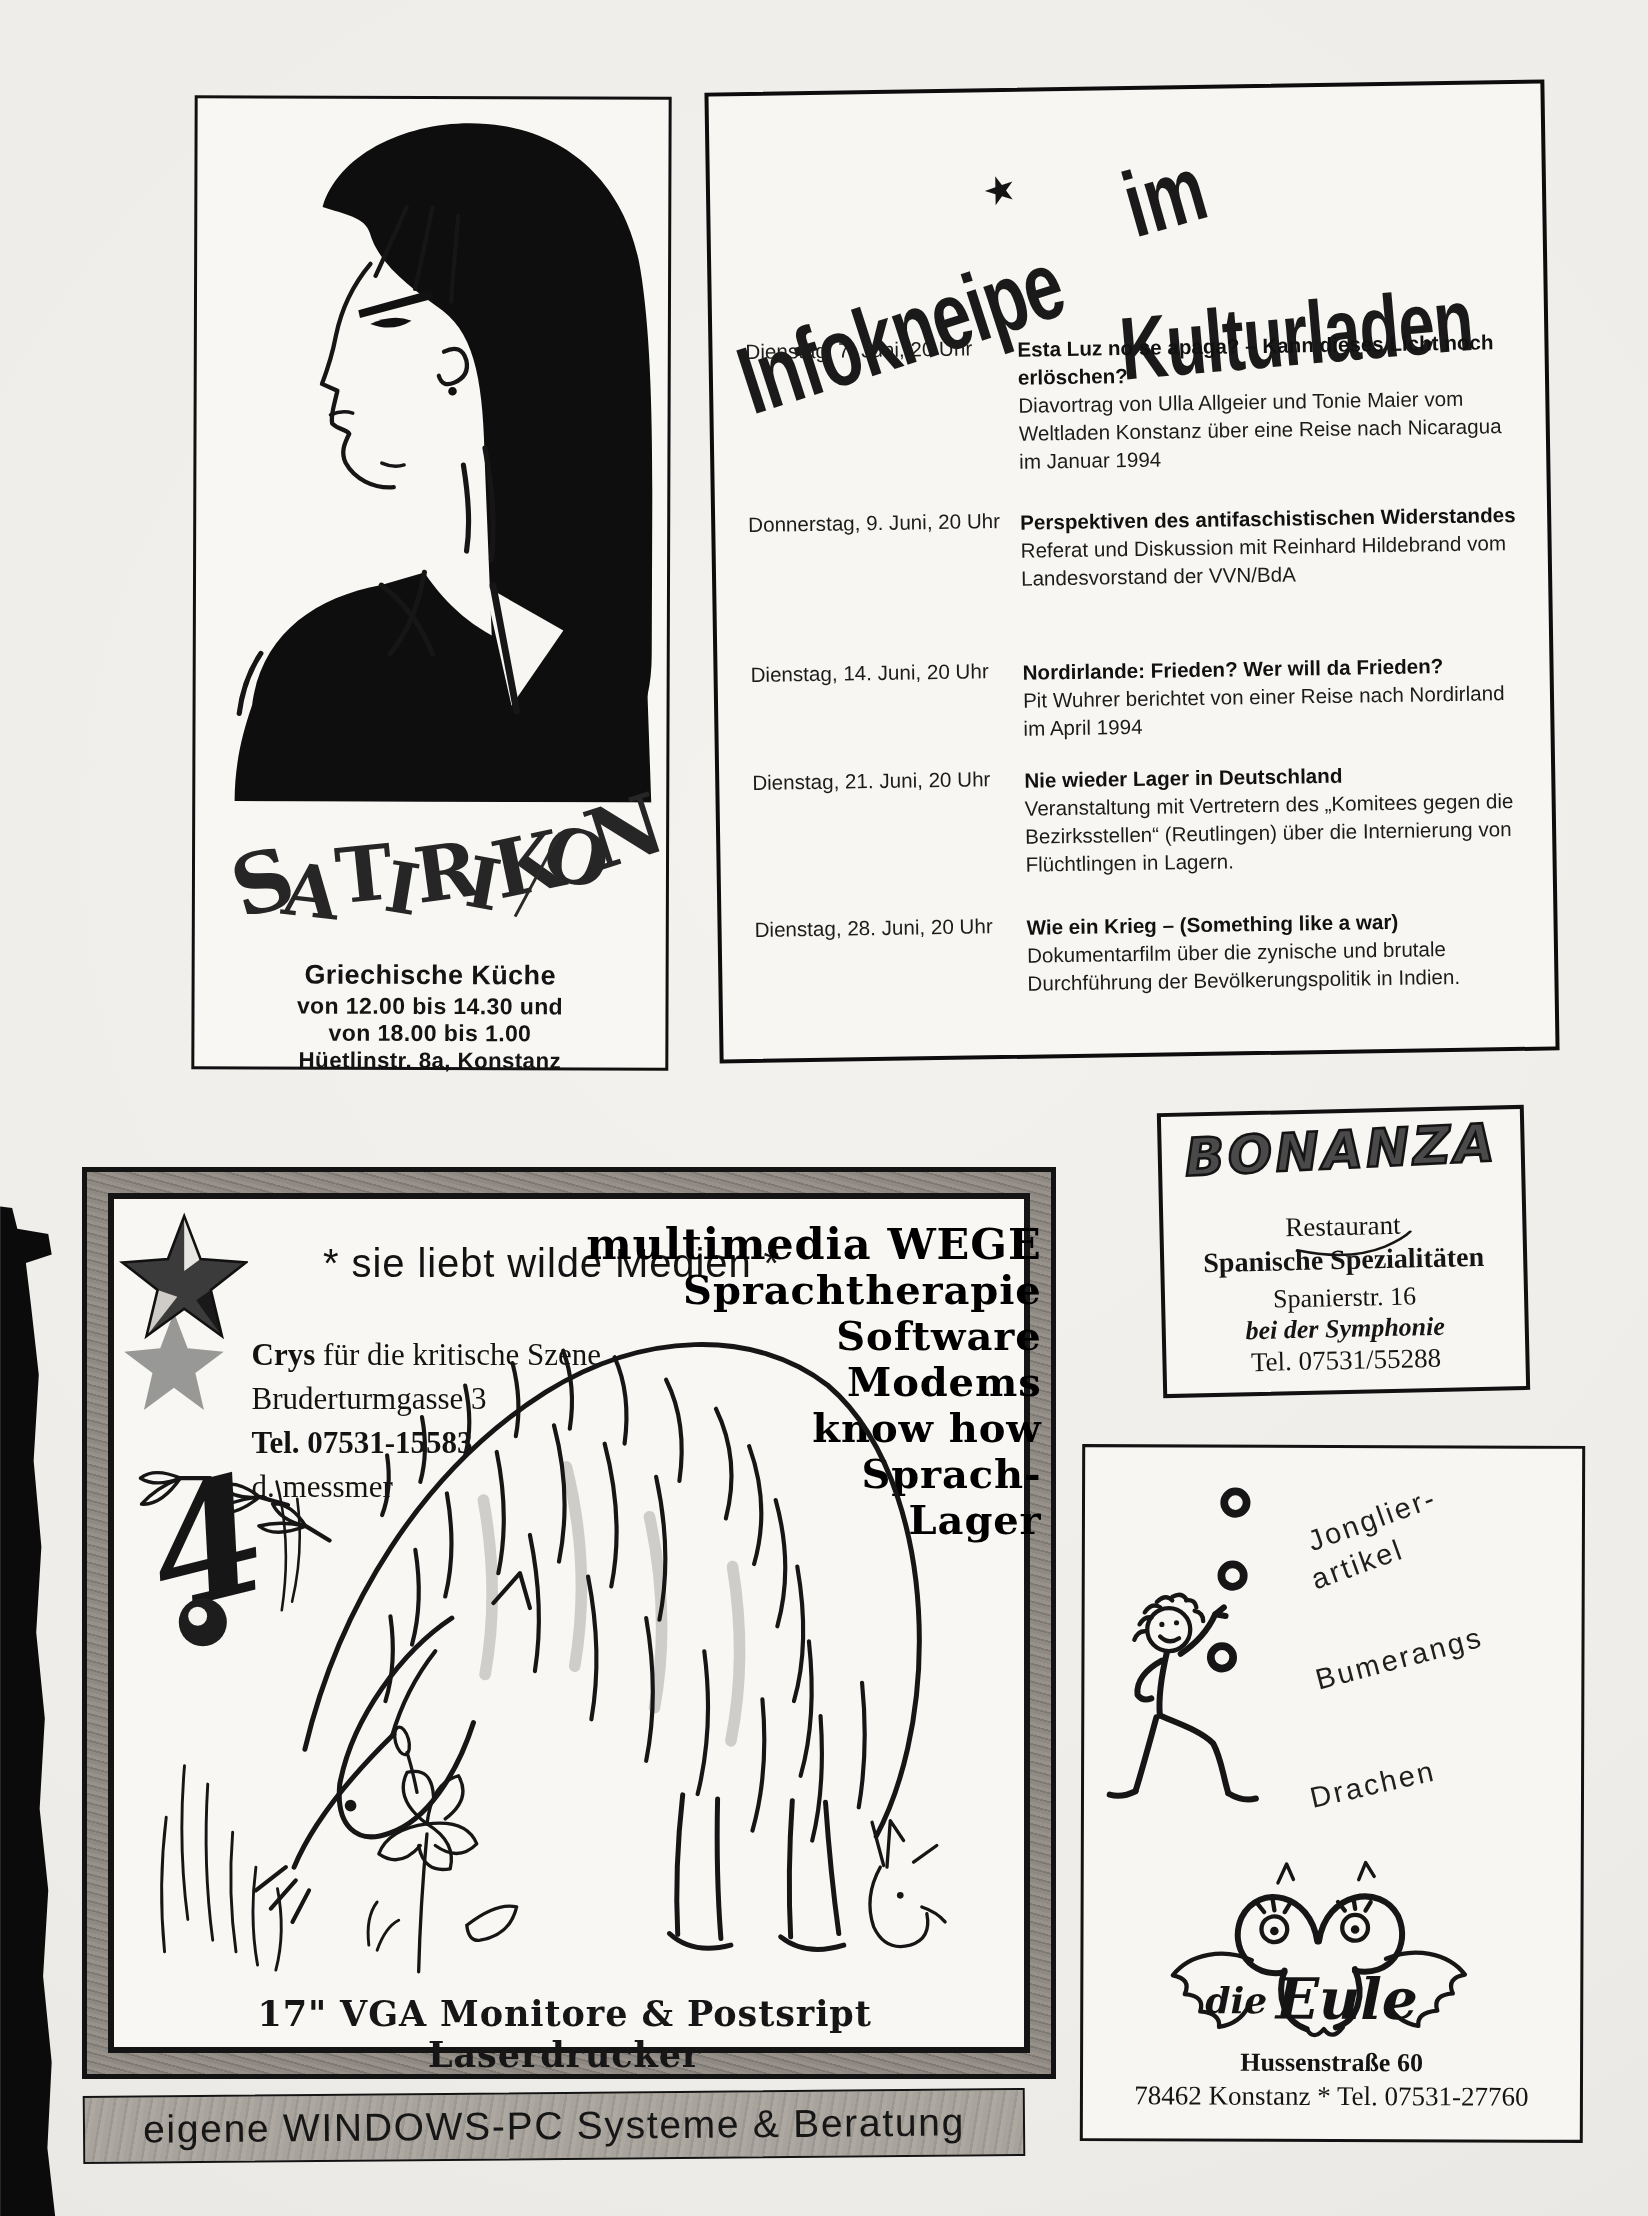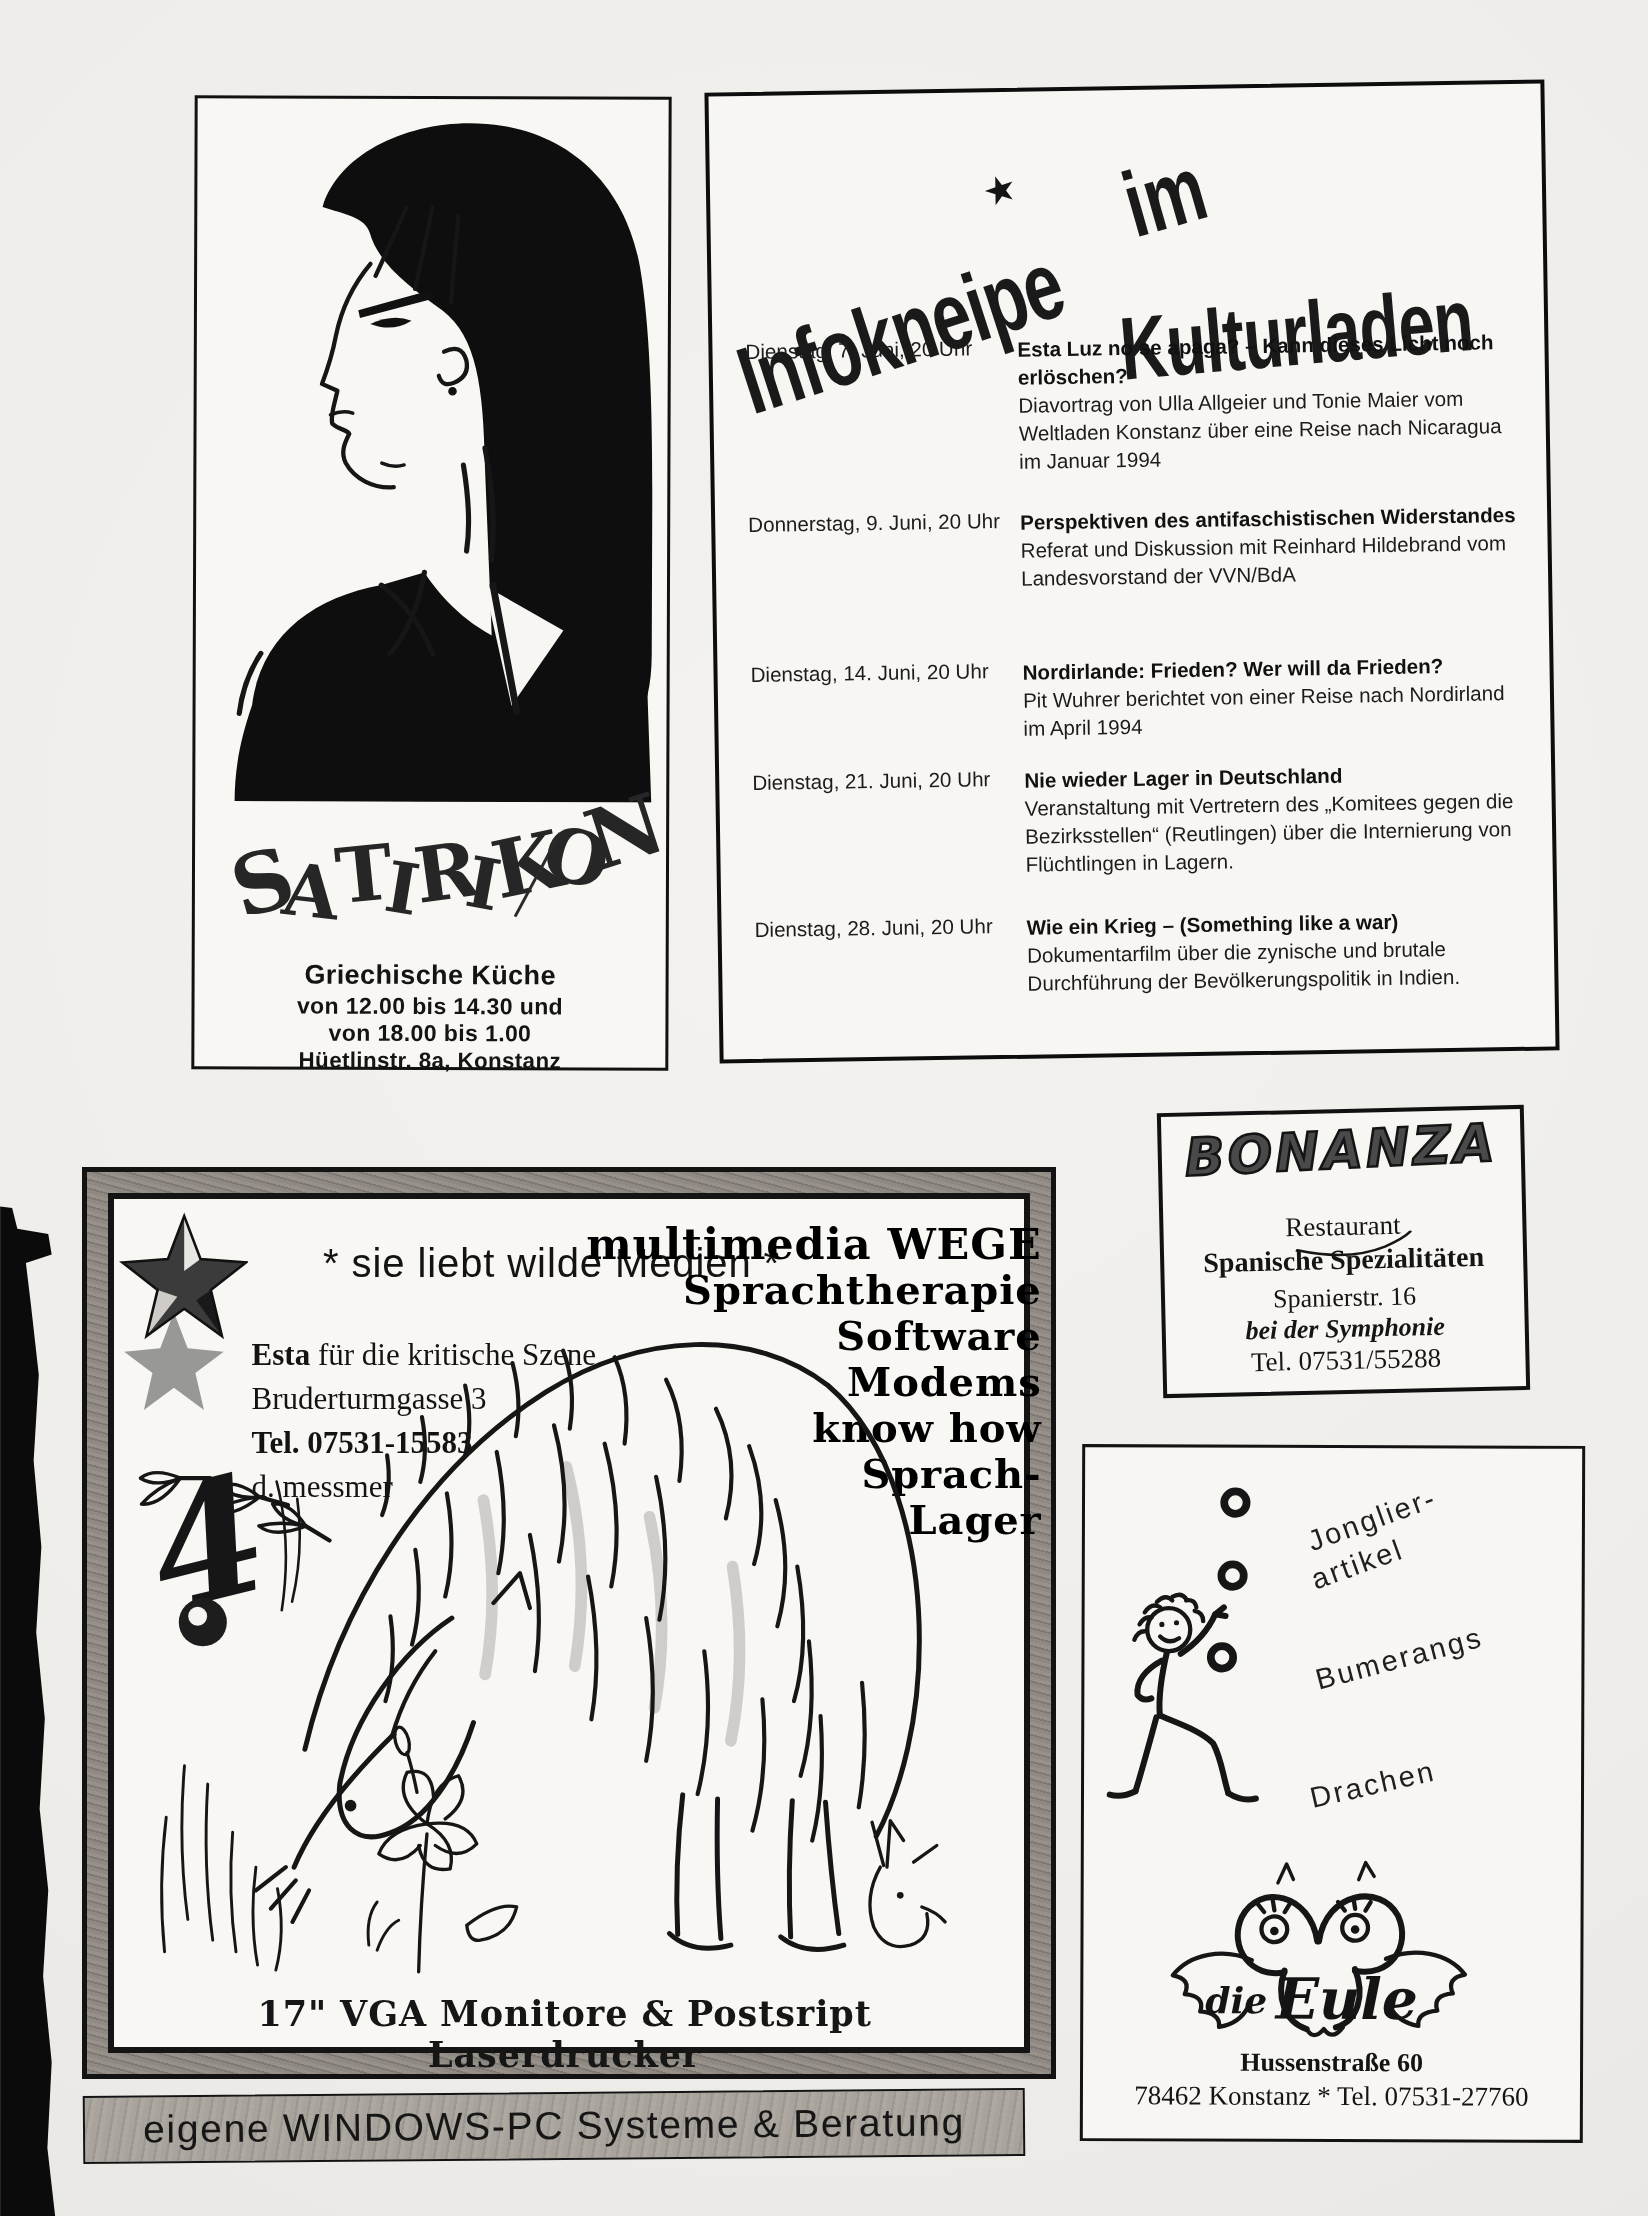--- a/index.html
+++ b/index.html
@@ -185,21 +185,21 @@
         <polygon fill="#3b3b3b" points="78,6 97,56 150,60 109,92 122,146 78,114 34,146 47,92 6,60 59,56"></polygon>
         <polygon fill="#e8e6e2" points="78,6 97,56 78,70"></polygon>
         <polygon fill="#cfccc7" points="34,146 47,92 70,100"></polygon>
         <polygon fill="#191919" points="109,92 122,146 92,104"></polygon>
         <polygon fill="none" stroke="#111" stroke-width="3" points="78,6 97,56 150,60 109,92 122,146 78,114 34,146 47,92 6,60 59,56"></polygon>
       </svg>
 
       <div class="abs crys-headline">* sie liebt wilde Medien *</div>
 
       <div class="abs crys-contact">
-        <div><span class="b">Esta</span><span> für die kritische Szene</span></div>
+        <div><span class="b">Crys</span><span> für die kritische Szene</span></div>
         <div>Bruderturmgasse 3</div>
         <div class="b">Tel. 07531-15583</div>
         <div>d. messmer</div>
       </div>
 
       <div class="abs crys-right">
         <div style="font-size:43px">multimedia WEGE</div>
         <div>Sprachtherapie</div>
         <div>Software</div>
         <div>Modems</div>

